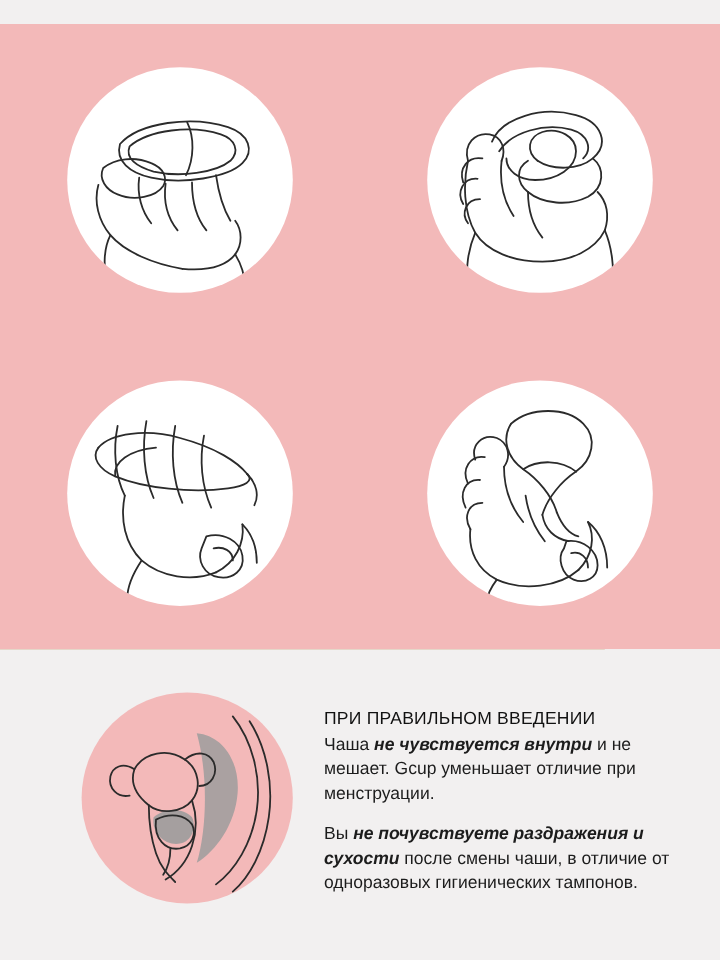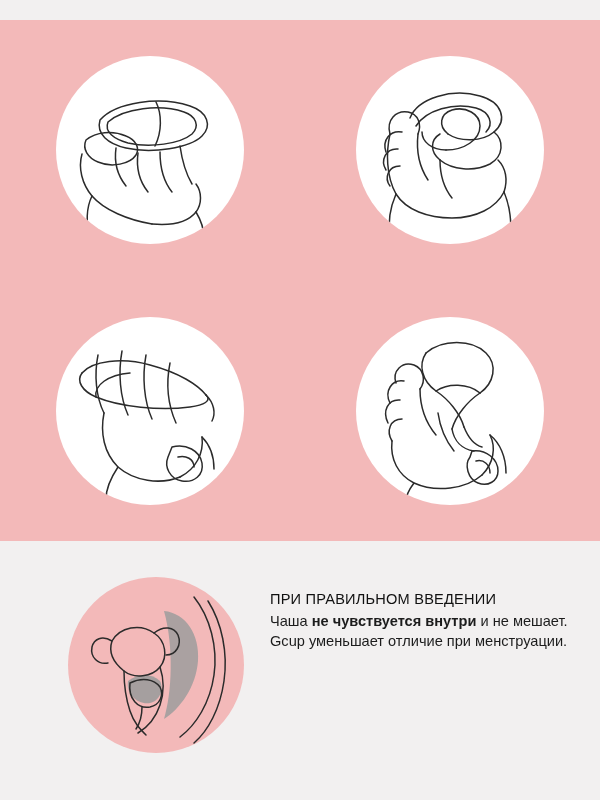--- a/index.html
+++ b/index.html
@@ -78,21 +78,21 @@
     font-size: 14.6px;
     line-height: 1.42;
   }
   .info-title {
     font-size: 14.6px;
     letter-spacing: 0.2px;
     margin-bottom: 1px;
     color: #111;
   }
   .para { margin-bottom: 12px; }
-  .b { font-weight: bold; }
+  .b { font-weight: bold; font-style: italic; }
 </style>
 </head>
 <body>
 
 <div class="page">
 
   <div class="fold-panel">
     <div class="fold-grid">
 
       <div class="circle">
@@ -224,17 +224,20 @@
           <path d="M74 130 C74 138 72 146 68 152"></path>
         </g>
       </svg>
     </div>
 
     <div class="info-text">
       <div class="info-title">ПРИ ПРАВИЛЬНОМ ВВЕДЕНИИ</div>
       <div class="para">
         <span>Чаша </span><span class="b">не чувствуется внутри</span><span> и не мешает. Gcup уменьшает отличие при менструации.</span>
       </div>
+      <div class="para">
+        <span>Вы </span><span class="b">не почувствуете  раздражения и сухости</span><span> после смены чаши, в отличие от одноразовых гигиенических тампонов.</span>
+      </div>
     </div>
 
   </div>
 
 </div>
 
 </body></html>

